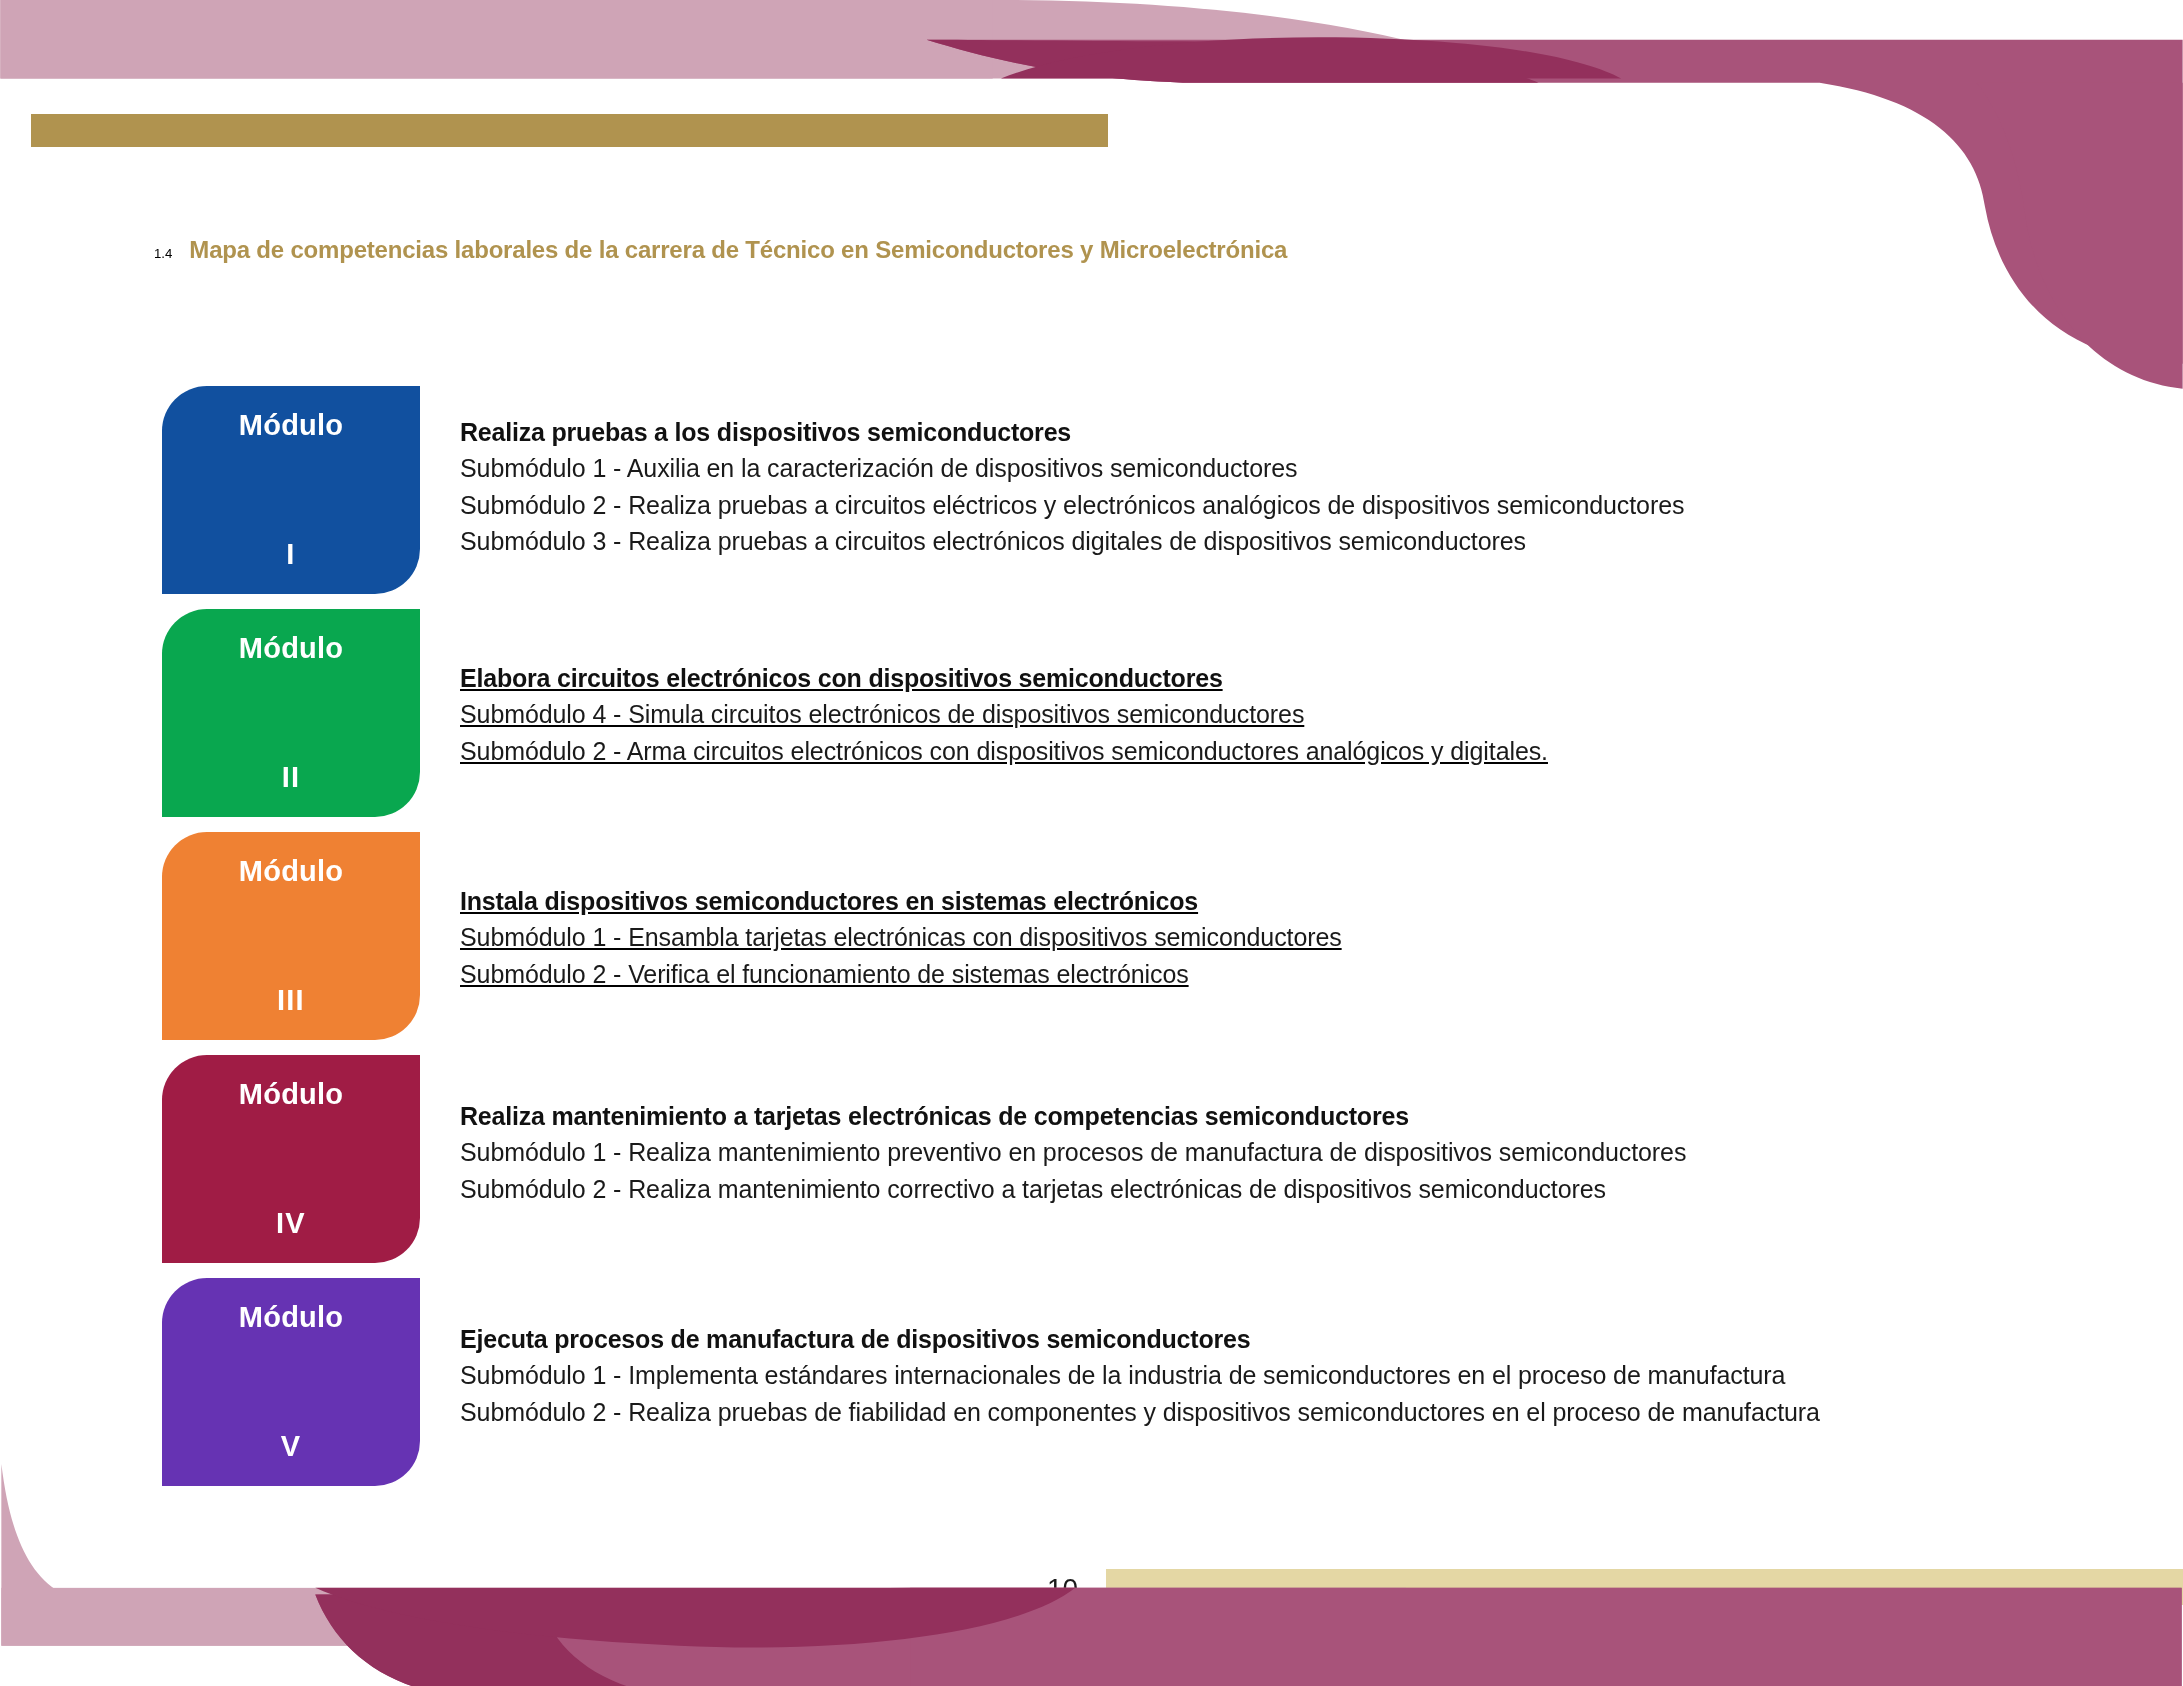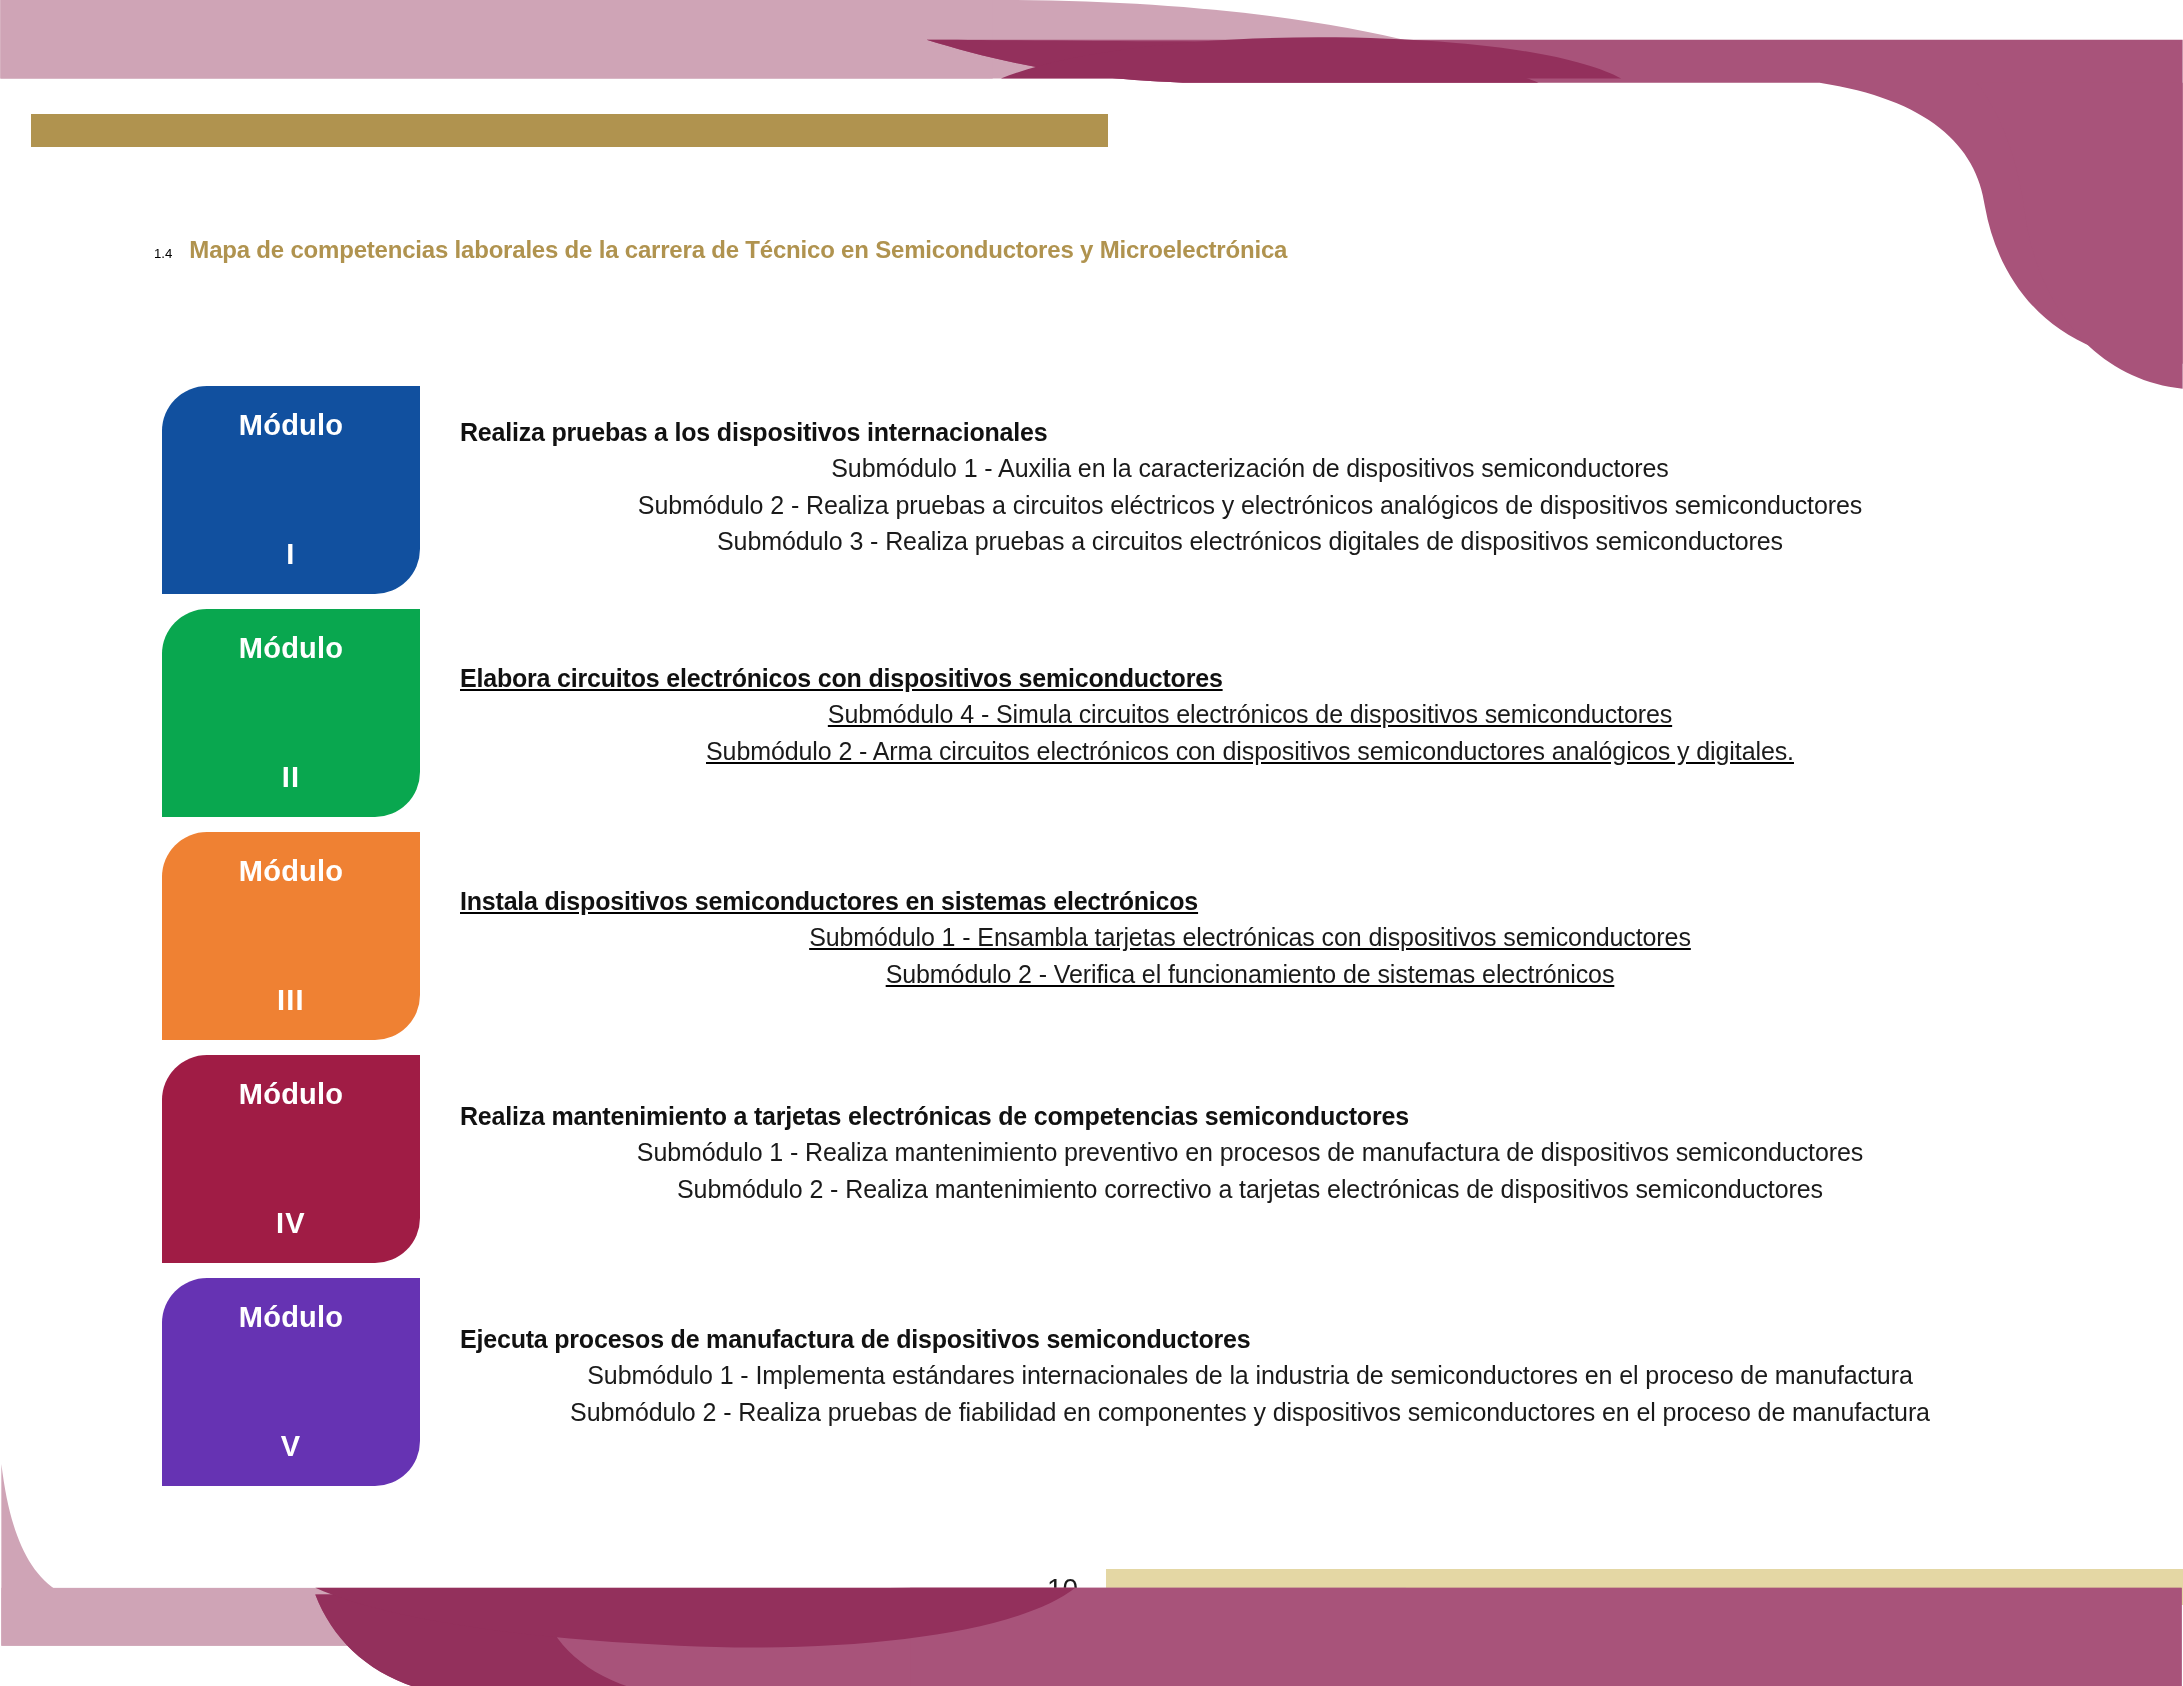--- a/index.html
+++ b/index.html
@@ -117,21 +117,20 @@
     color: #111111;
     line-height: 1.45;
     letter-spacing: -0.2px;
   }
   .module-sub {
     font-size: 25px;
     font-weight: 400;
     color: #1a1a1a;
     line-height: 1.45;
     letter-spacing: -0.1px;
-    text-align: center;
   }
 
   
   .module-row.align-mid .module-text { padding-top: 51px; text-decoration: underline; }
   .module-row.align-low .module-text { padding-top: 43px; }
 
   
   #page-number {
     position: absolute;
     left: 1047px;
@@ -184,21 +183,21 @@
   </div>
 
   <div id="modules">
 
     <div class="module-row">
       <div class="module-chip" style="background:#11509f; min-height:208px;">
         <span class="chip-word">Módulo</span>
         <span class="chip-roman">I</span>
       </div>
       <div class="module-text">
-        <div class="module-title">Realiza pruebas a los dispositivos internacionales</div>
+        <div class="module-title">Realiza pruebas a los dispositivos semiconductores</div>
         <div class="module-sub">Submódulo 1 - Auxilia en la caracterización de dispositivos semiconductores</div>
         <div class="module-sub">Submódulo 2 - Realiza pruebas a circuitos eléctricos y electrónicos analógicos de dispositivos semiconductores</div>
         <div class="module-sub">Submódulo 3 - Realiza pruebas a circuitos electrónicos digitales de dispositivos semiconductores</div>
       </div>
     </div>
 
     <div class="module-row align-mid">
       <div class="module-chip" style="background:#09a74f; min-height:208px;">
         <span class="chip-word">Módulo</span>
         <span class="chip-roman">II</span>

